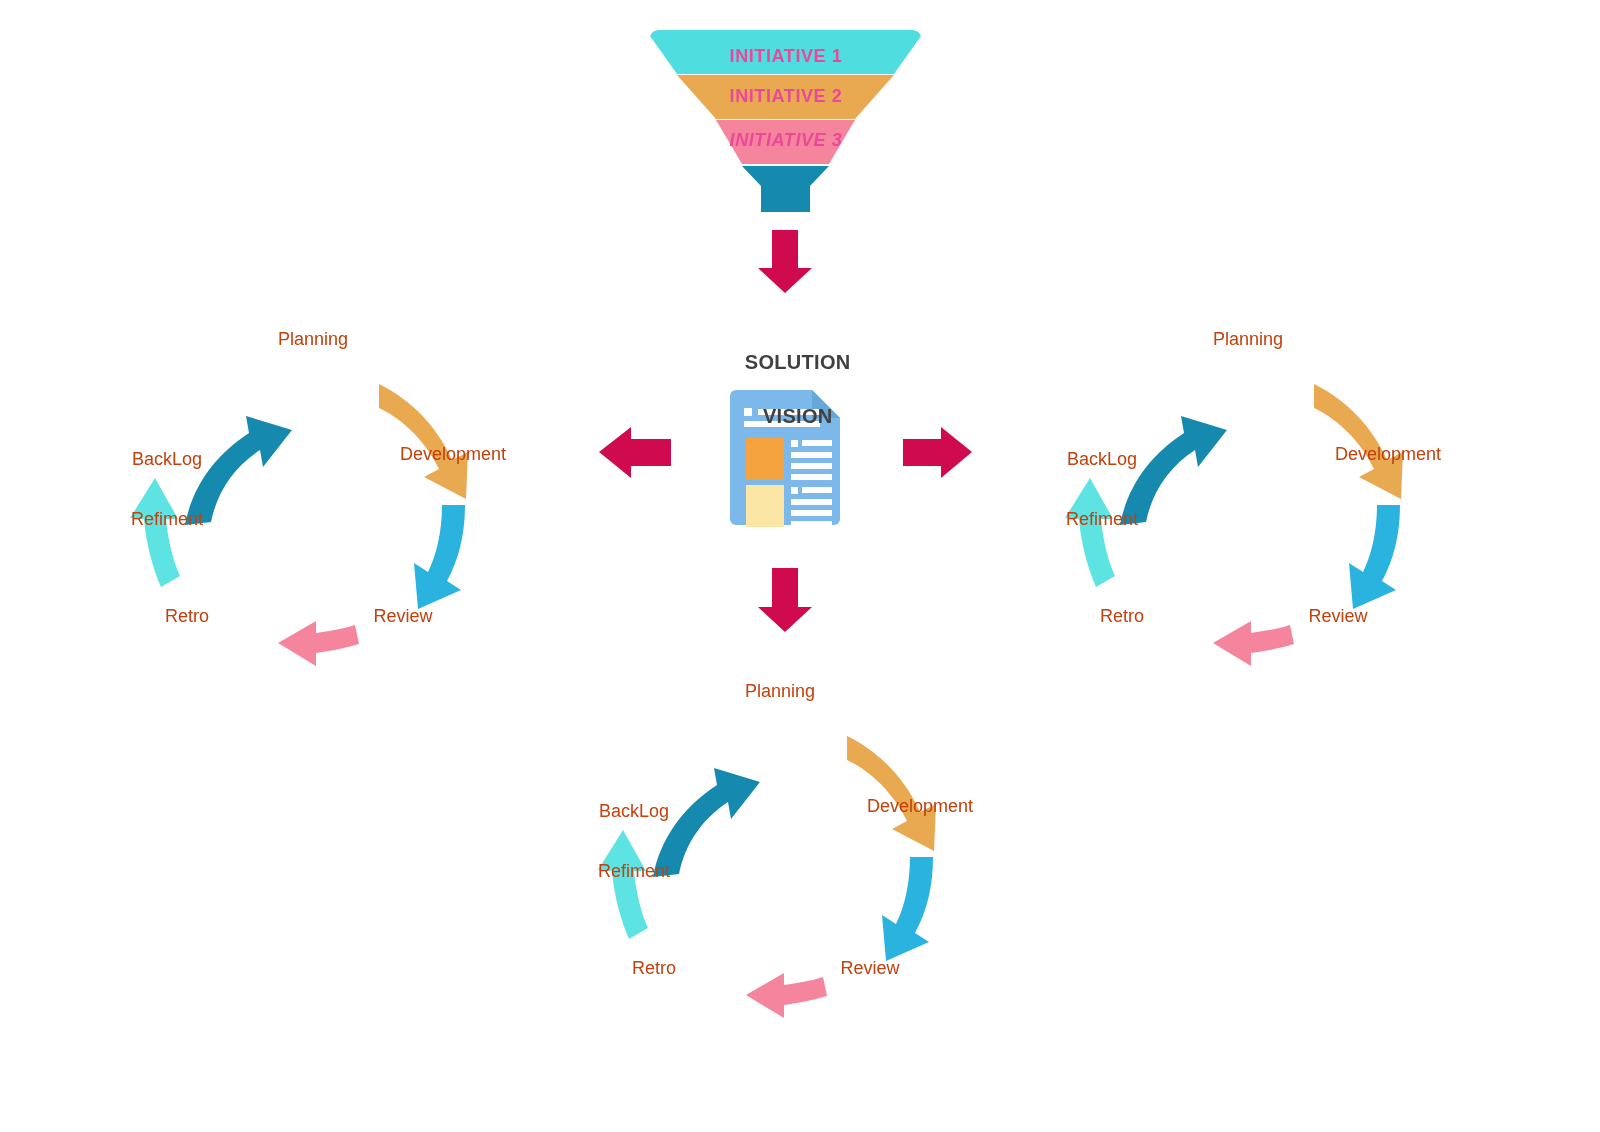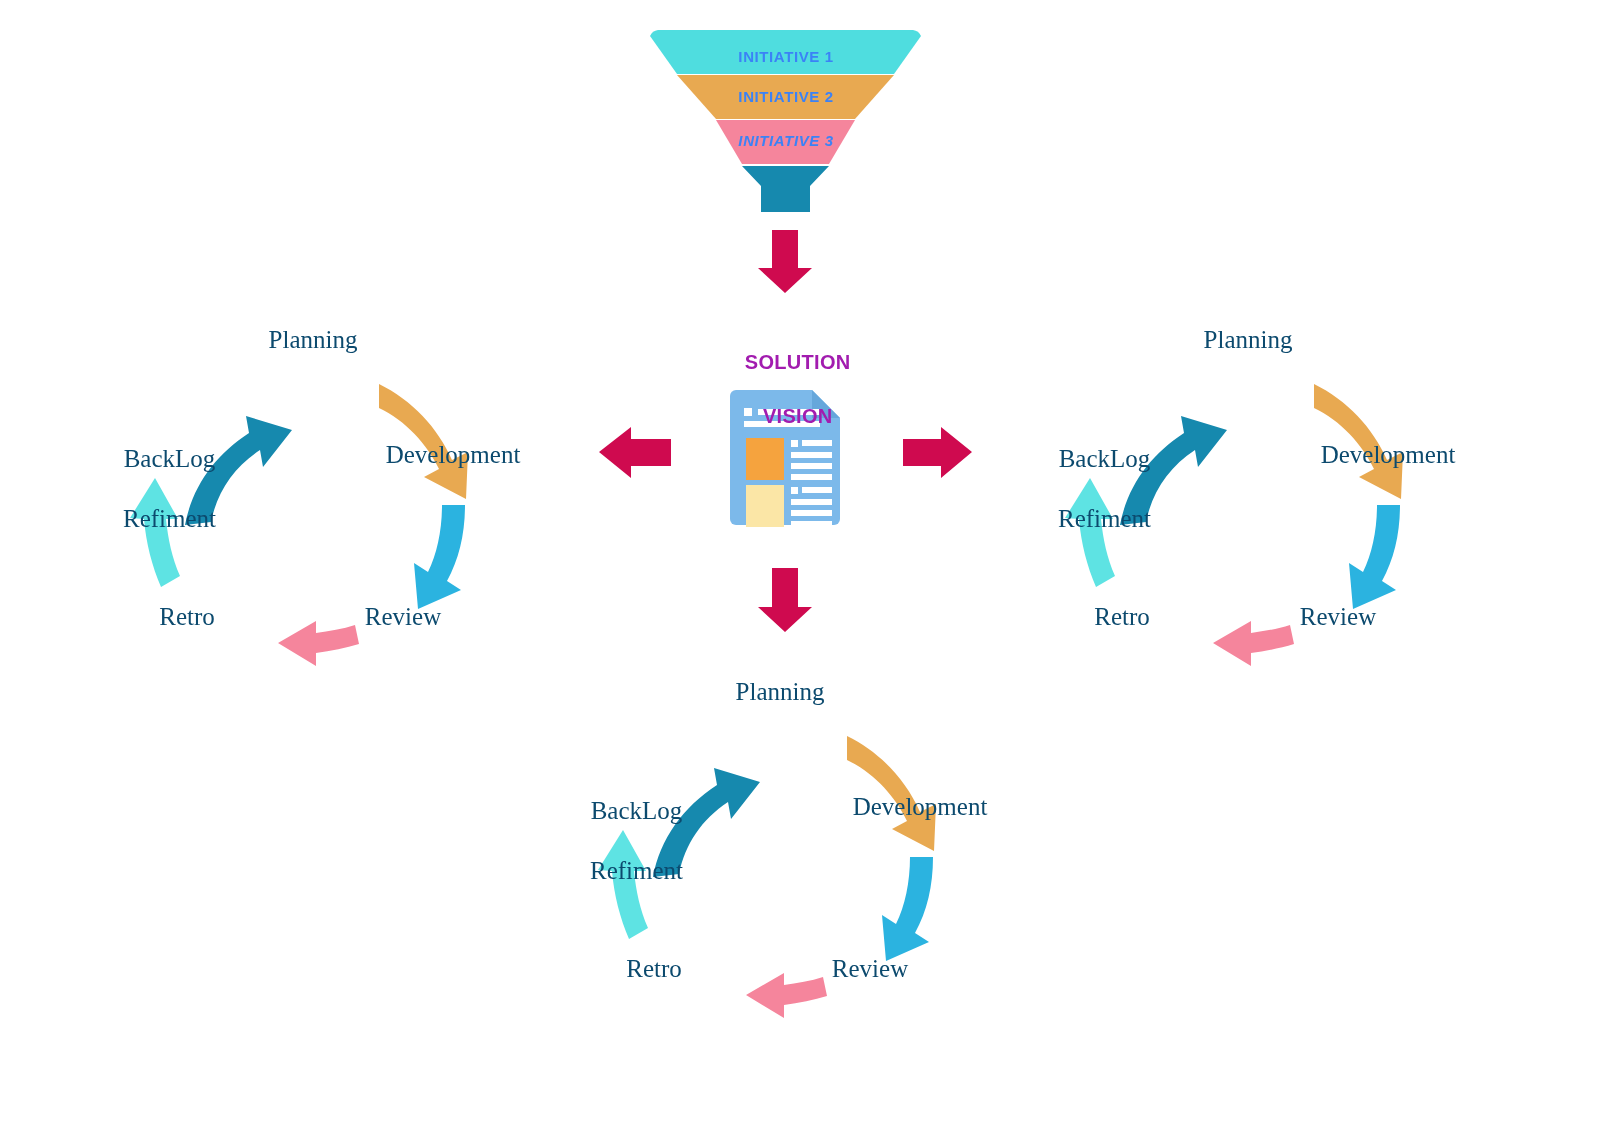--- a/index.html
+++ b/index.html
@@ -23,45 +23,45 @@
   #stage > svg {
     position: absolute;
     left: 0; top: 0;
     width: 1600px;
     height: 1132px;
   }
 
   
   .lbl {
     position: absolute;
-    color: #0c4a6e;
-    font-family: Liberation Serif, serif;
-    font-size: 25px;
+    color: #c2410c;
+    font-family: Liberation Sans, sans-serif;
+    font-size: 18px;
     font-weight: 400;
     line-height: 29px;
     white-space: pre;
     letter-spacing: 0px;
   }
   .lbl.c   { transform: translateX(-50%); text-align: center; }
   .lbl.two { line-height: 30px; }
 
   .funnel-label {
     position: absolute;
-    color: #3b82f6;
+    color: #ec4899;
     font-family: "Liberation Sans", sans-serif;
-    font-size: 15px;
+    font-size: 18px;
     font-weight: 700;
     letter-spacing: 0.6px;
     white-space: pre;
     transform: translate(-50%, -50%);
   }
 
   .vision-title {
     position: absolute;
-    color: #a21caf;
+    color: #404040;
     font-family: "Liberation Sans", sans-serif;
     font-size: 20px;
     font-weight: 700;
     line-height: 27px;
     text-align: center;
     letter-spacing: 0.3px;
     white-space: pre;
     transform: translateX(-50%);
   }
 </style>

